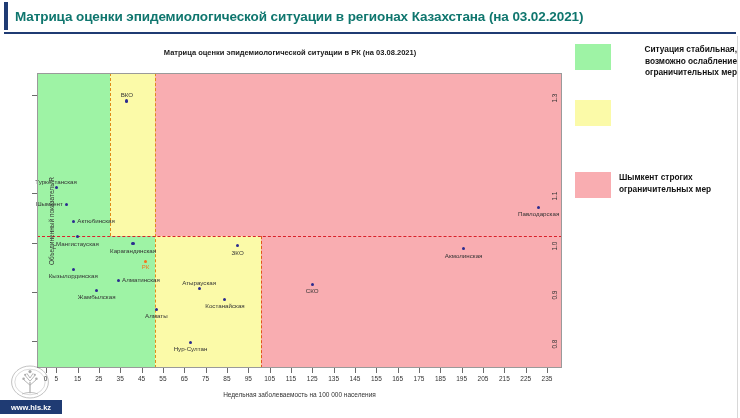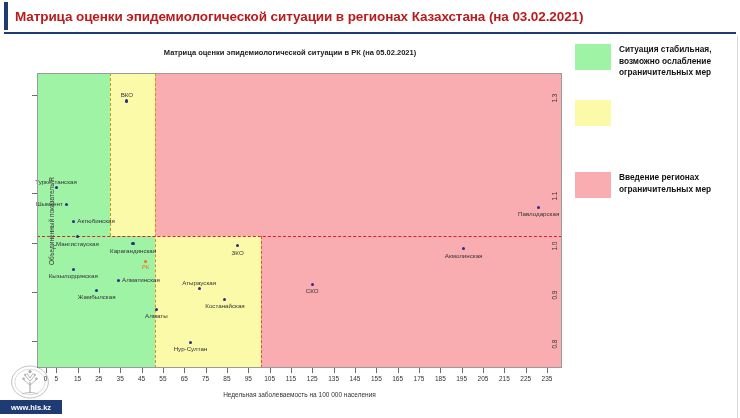--- a/index.html
+++ b/index.html
@@ -14,21 +14,21 @@
   #header{
     position:absolute;left:0;top:0;width:740px;height:36px;
     background:#ffffff;
   }
   #header-bar{
     position:absolute;left:4px;top:2px;width:732px;height:28px;
     border-left:4px solid #1f3b73;
     display:flex;align-items:center;
   }
   #header-title{
-    font-size:13.5px;font-weight:bold;color:#b91c1c;
+    font-size:13.5px;font-weight:bold;color:#0f766e;
     padding-left:7px;letter-spacing:-0.1px;white-space:nowrap;text-align:right;
   }
   #header-rule{
     position:absolute;left:4px;top:32px;width:732px;height:2px;
     background:#1f3b73;
   }
   
   #chart{
     position:absolute;left:0px;top:38px;width:580px;height:378px;
     background:#fff;
@@ -93,21 +93,21 @@
   
   #legend{
     position:absolute;left:575px;top:42px;width:165px;height:180px;
   }
   .legend-row{position:absolute;left:0;display:flex;align-items:flex-start;}
   .swatch{width:36px;height:26px;flex:0 0 36px;}
   .legend-text{
     margin-left:8px;font-size:8.3px;font-weight:bold;color:#111;
     line-height:11.5px;width:118px;
   }
-  #legend-row-0{top:2px;}
+  #legend-row-0{top:2px;text-align:right;}
   #legend-row-1{top:58px;}
   #legend-row-2{top:130px;}
   #sw0{background:#9ef3a5;}
   #sw1{background:#fbfaa8;}
   #sw2{background:#f9adb1;}
   
   #footer{
     position:absolute;left:2px;top:362px;width:86px;height:54px;
   }
   #logo-mark{position:absolute;left:6px;top:0px;width:44px;height:40px;opacity:.45;}
@@ -124,21 +124,21 @@
 <body>
 
 <div id="header">
   <div id="header-bar">
     <span id="header-title">Матрица оценки эпидемиологической ситуации в регионах Казахстана (на 03.02.2021)</span>
   </div>
   <div id="header-rule"></div>
 </div>
 
 <div id="chart">
-  <div id="chart-title">Матрица оценки эпидемиологической ситуации в РК (на 05.02.2021)</div>
+  <div id="chart-title">Матрица оценки эпидемиологической ситуации в РК (на 03.08.2021)</div>
 
   <div id="plot">
     <div class="zone" id="zone-green-top"></div>
     <div class="zone" id="zone-yellow-top"></div>
     <div class="zone" id="zone-red-top"></div>
     <div class="zone" id="zone-green-bot"></div>
     <div class="zone" id="zone-yellow-bot"></div>
     <div class="zone" id="zone-red-bot"></div>
 
     <div class="vdash" id="vdash-green"></div>
@@ -256,21 +256,21 @@
 <div id="legend">
   <div class="legend-row" id="legend-row-0">
     <div class="swatch" id="sw0"></div>
     <div class="legend-text">Ситуация стабильная, возможно ослабление ограничительных мер</div>
   </div>
   <div class="legend-row" id="legend-row-1">
     <div class="swatch" id="sw1"></div>
   </div>
   <div class="legend-row" id="legend-row-2">
     <div class="swatch" id="sw2"></div>
-    <div class="legend-text">Введение регионах ограничительных мер</div>
+    <div class="legend-text">Шымкент строгих ограничительных мер</div>
   </div>
 </div>
 
 <div id="footer">
   <svg id="logo-mark" viewBox="0 0 100 100">
     <ellipse cx="50" cy="50" rx="46" ry="40" fill="none" stroke="#555" stroke-width="2"></ellipse>
     <ellipse cx="50" cy="50" rx="38" ry="32" fill="none" stroke="#555" stroke-width="1.2"></ellipse>
     <path d="M50 78 L50 50" stroke="#444" stroke-width="3" fill="none"></path>
     <path d="M50 58 L34 44 M50 58 L66 44 M50 48 L38 34 M50 48 L62 34 M50 40 L42 28 M50 40 L58 28" stroke="#444" stroke-width="2.2" fill="none"></path>
     <circle cx="50" cy="24" r="4" fill="#444"></circle>

